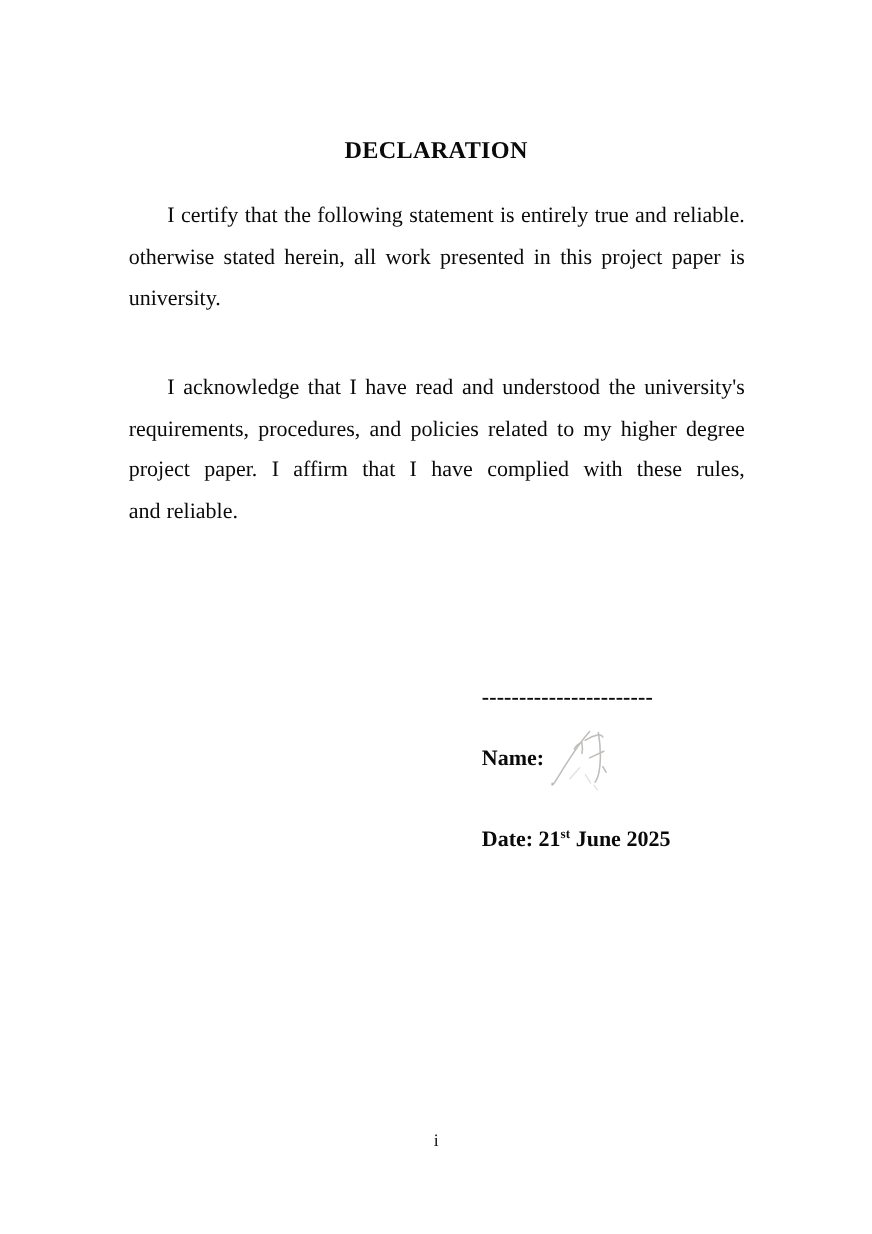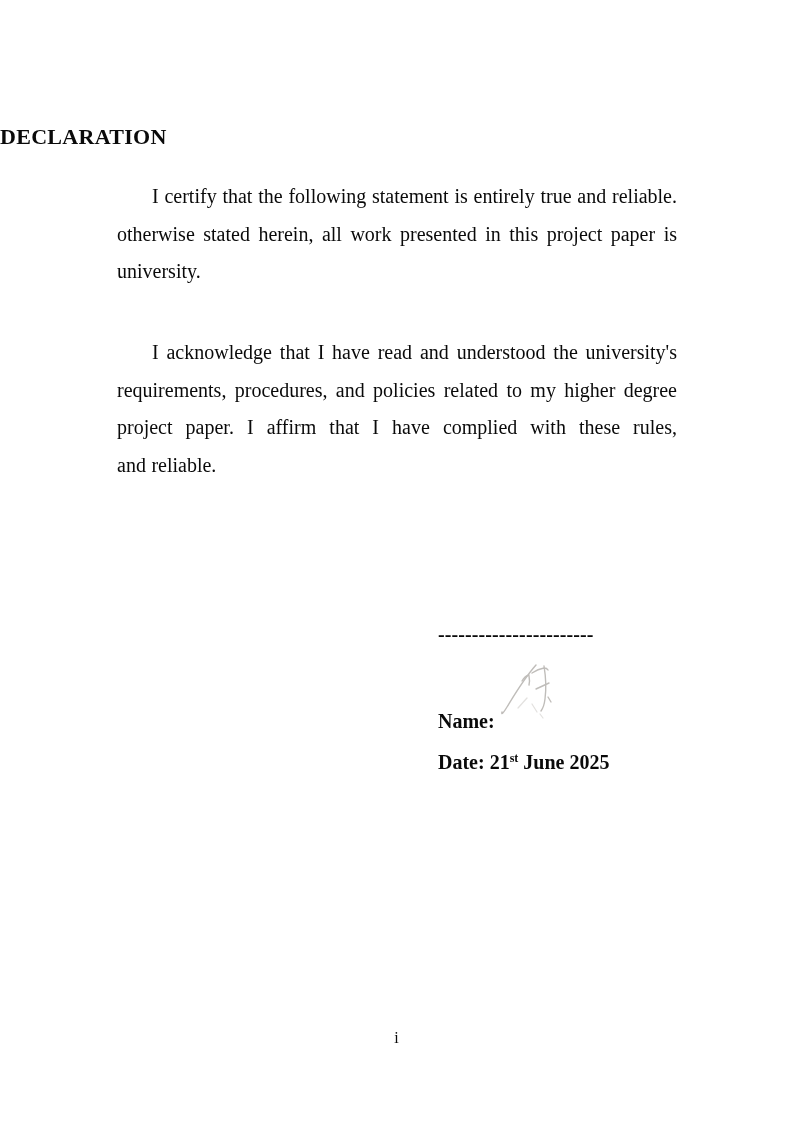--- a/index.html
+++ b/index.html
@@ -13,20 +13,21 @@
     color: #0a0a0a;
     overflow: hidden;
   }
   .title {
     position: absolute;
     top: 122px;
     left: 0;
     width: 793px;
     height: 30px;
     line-height: 30px;
+    text-align: center;
     font-size: 22px;
     font-weight: bold;
     letter-spacing: 0.3px;
   }
   .para {
     position: absolute;
     left: 117px;
     width: 560px;
     font-size: 20px;
   }
@@ -49,21 +50,21 @@
   .sig-block-text {
     position: absolute;
     left: 438px;
     font-size: 20px;
     font-weight: bold;
     line-height: 36px;
     height: 36px;
     white-space: nowrap;
   }
   .dashed-line { top: 616px; letter-spacing: 0.1px; }
-  .name-line  { top: 703px; }
+  .name-line  { top: 671px; }
   .date-line  { top: 740px; }
   .date-line .sup {
     font-size: 12px;
     vertical-align: 7px;
     letter-spacing: 0;
   }
   .signature {
     position: absolute;
     left: 498px;
     top: 658px;

